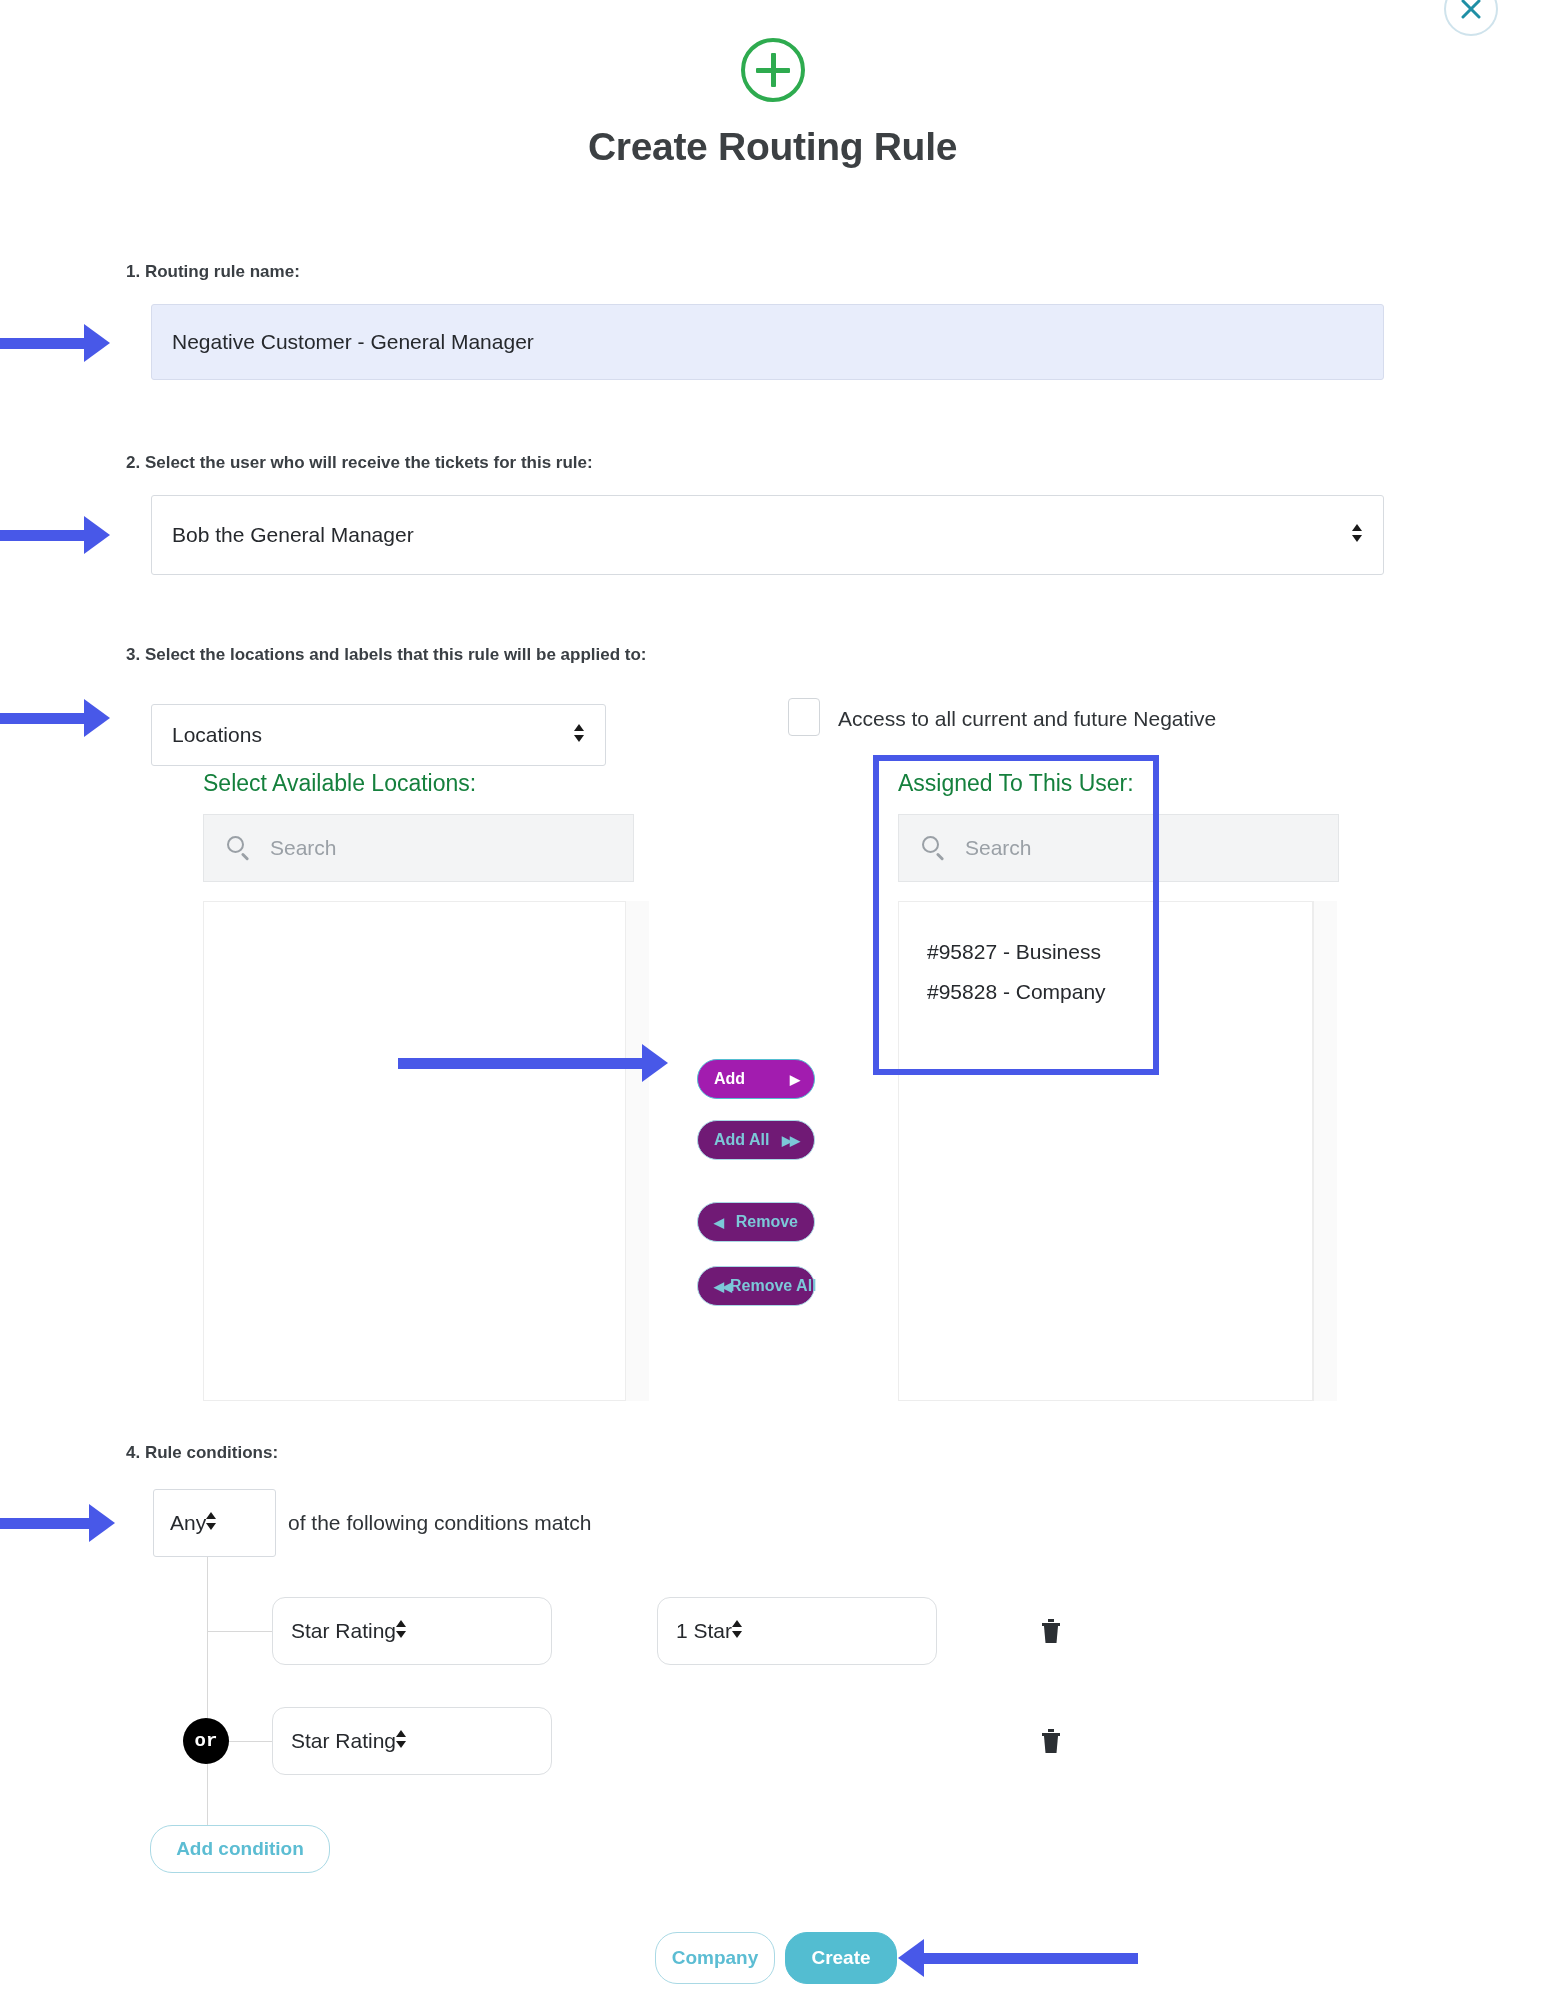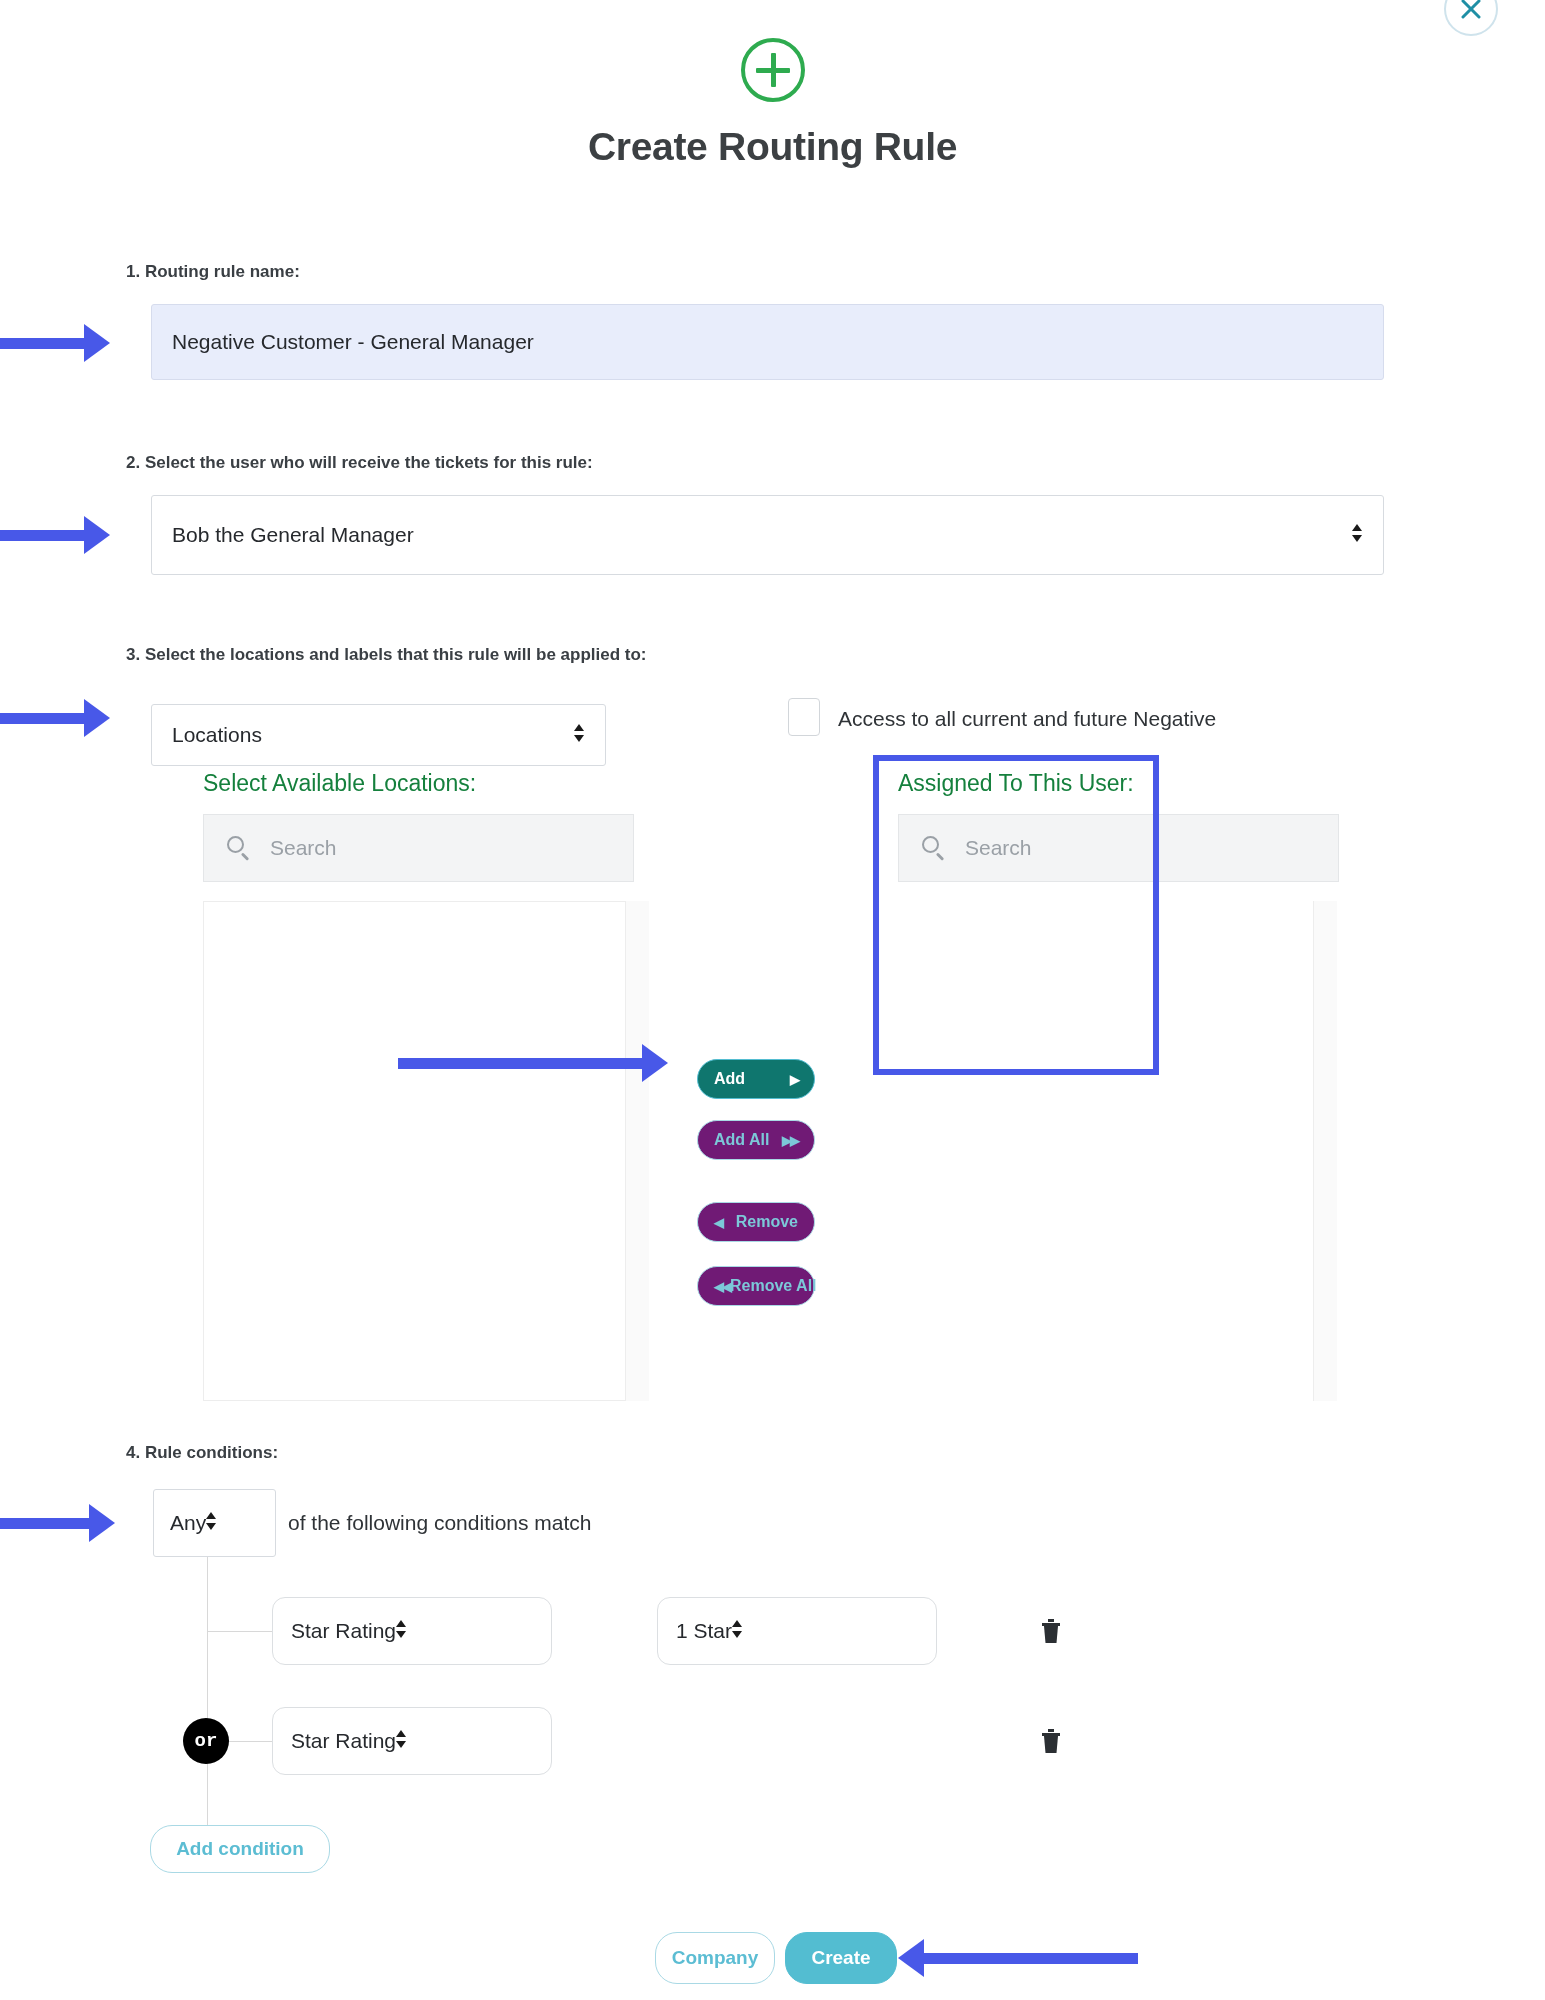--- a/index.html
+++ b/index.html
@@ -142,21 +142,21 @@
   
   .xfer {
     position: absolute;
     width: 118px; height: 40px;
     border-radius: 20px;
     font-size: 16px; font-weight: 700;
     display: flex; align-items: center;
     padding: 0 16px;
     cursor: pointer;
   }
-  .xfer.primary { background: #0f766e; color: #fff; border: 1px solid #53bdd1; gap: 44px; }
+  .xfer.primary { background: #a21caf; color: #fff; border: 1px solid #53bdd1; gap: 44px; }
   .xfer.ghost   { background: #701a75; color: #7cc8d8; border: 1px solid #a9d9e5; }
   .xfer .lbl { white-space: nowrap; }
   .xfer .arr { font-size: 13px; letter-spacing: -2px; }
   .xfer.right .arr { margin-left: auto; }
   .xfer.left  .lbl { margin-left: auto; }
 
   
   .any-box {
     position: absolute;
     border: 1px solid #d7dbe0; border-radius: 3px;
@@ -313,20 +313,24 @@
   </div>
 
   <div class="list-heading" style="left:898px; top:770px;">Assigned To This User:</div>
   <div class="search-box" style="left:898px; top:814px; width:441px; height:68px;">
     <span class="search-icon">
       <span class="ring"></span>
         <span class="stem"></span>
     </span>
     <span class="search-text">Search</span>
   </div>
+  <div class="list-panel" style="left:898px; top:901px; width:415px; height:500px; padding-top:30px;">
+    <div class="list-item">#95827 - Business</div>
+    <div class="list-item">#95828 - Company</div>
+  </div>
   <div class="list-scroll" style="left:1313px; top:901px; width:24px; height:500px;"></div>
 
   <div class="hl-box" style="left:873px; top:755px; width:286px; height:320px;"></div>
 
   <div class="step-label" style="left:126px; top:1443px;">4. Rule conditions:</div>
 
   <div class="any-box" style="left:153px; top:1489px; width:123px; height:68px;">
     <span>Any</span>
     <span class="caret"><span class="spin"></span></span>
   </div>

